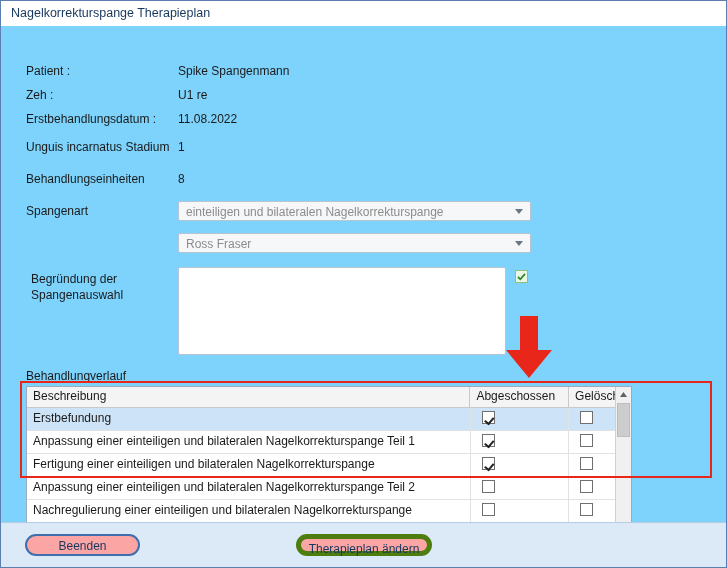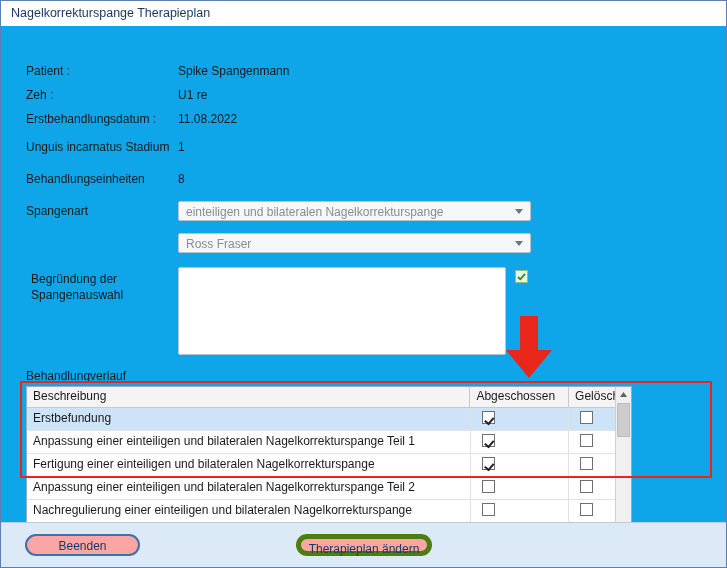--- a/index.html
+++ b/index.html
@@ -28,21 +28,21 @@
     line-height: 24px;
     padding-left: 10px;
     font-size: 12.5px;
     color: #17375e;
     background: #ffffff;
     border-bottom: 1px solid #ffffff;
   }
   .content {
     position: relative;
     height: 498px;
-    background: #0ea5e9;
+    background: #7dd3fc;
   }
   
   .frow {
     position: absolute;
     left: 0;
     width: 100%;
     height: 22px;
   }
   .flabel {
     position: absolute;

